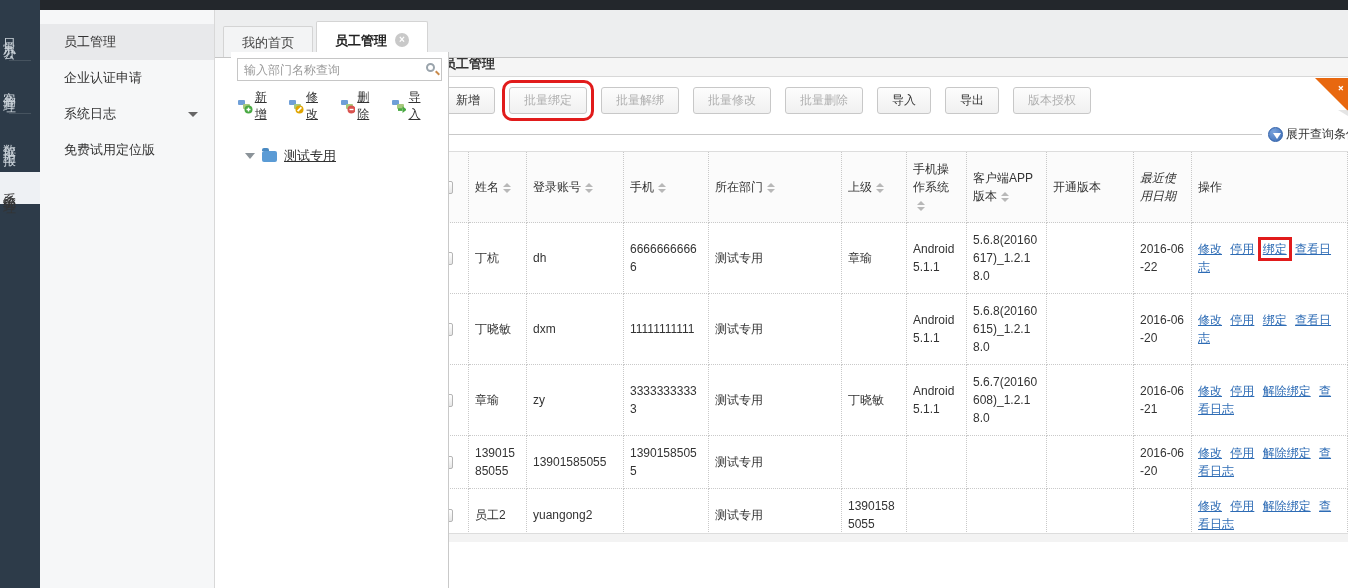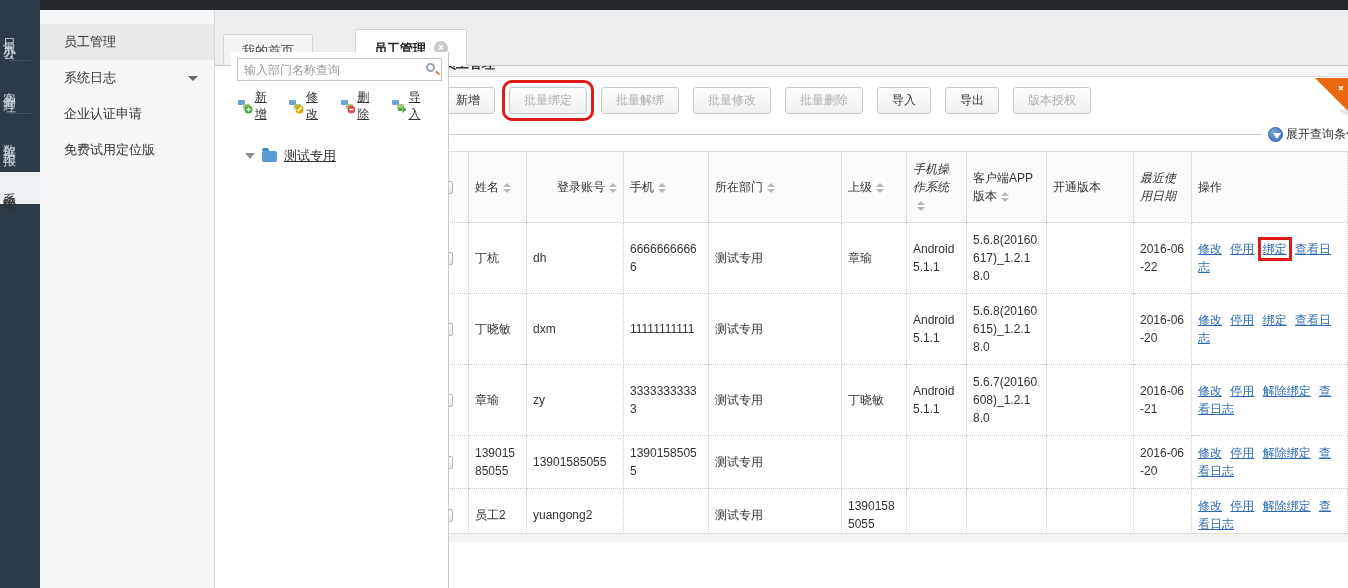--- a/index.html
+++ b/index.html
@@ -18,22 +18,22 @@
   .rail-divider { width:22px; height:1px; background:#46535f; margin:10px auto; }
   .rail-gap { height:16px; }
   
   .sidebar { position:absolute; left:40px; top:10px; bottom:0; width:175px; background:#f6f7f8;
     border-right:1px solid #d8d8d8; padding-top:14px; z-index:2; }
   .side-item { height:36px; line-height:36px; padding-left:24px; font-size:13px; color:#333; cursor:pointer; position:relative; }
   .side-item.active { background:#e8e9eb; }
   .side-chevron { position:absolute; right:16px; top:16px; width:0; height:0;
     border-left:5px solid transparent; border-right:5px solid transparent; border-top:5px solid #666; }
   
-  .tabstrip { position:absolute; left:215px; top:10px; right:0; height:56px; background:#edeeef;
-    border-bottom:1px solid #c6c6c6; z-index:1; display:flex; align-items:flex-end; padding-left:8px;gap:39px; }
+  .tabstrip { position:absolute; left:215px; top:10px; right:0; height:48px; background:#edeeef;
+    border-bottom:1px solid #c6c6c6; z-index:1; display:flex; align-items:flex-end; padding-left:8px; }
   .tab { height:31px; line-height:31px; padding:0 18px; background:#f3f4f5; border:1px solid #d4d4d4;
     border-bottom:none; margin-right:3px; font-size:13px; color:#444; border-radius:2px 2px 0 0; cursor:pointer; }
   .tab.active { height:37px; line-height:37px; background:#fff; font-weight:bold; color:#222;
     position:relative; margin-bottom:-1px; display:flex; align-items:center; }
   .tab-close { display:inline-block; width:14px; height:14px; margin-left:8px; border-radius:50%;
     background:#c9c9c9; color:#fff; font-size:10px; line-height:14px; text-align:center; cursor:pointer; }
   
   .treepanel { position:absolute; left:231px; top:52px; bottom:0; width:218px; background:#fff;
     border-right:1px solid #c9c9c9; padding:6px 6px 16px 6px; z-index:1;text-decoration:underline; }
   .search-wrap { position:relative; }
@@ -81,23 +81,23 @@
     border-left:4px solid transparent; border-right:4px solid transparent; border-top:6px solid #fff; }
   .query-toggle span { font-size:12px; color:#333; }
   
   .emp-table { width:100%; border-collapse:collapse; table-layout:fixed; margin-top:8px;
     border-top:1px solid #ddd; border-left:1px dotted #ccc; }
   .emp-table th, .emp-table td { border-right:1px dotted #c9c9c9; border-bottom:1px dotted #c9c9c9;
     padding:8px 6px; text-align:left; vertical-align:middle; font-weight:normal; font-size:12px;
     word-break:break-all; line-height:1.5; color:#333; }
   .emp-table th { background:#fbfbfb; }
   .emp-table th:nth-child(1){ width:35px; } .emp-table th:nth-child(2){ width:58px; }
-  .emp-table th:nth-child(3){ width:97px;text-align:right; } .emp-table th:nth-child(4){ width:85px; }
+  .emp-table th:nth-child(3){ width:97px; } .emp-table th:nth-child(4){ width:85px; }
   .emp-table th:nth-child(5){ width:133px; } .emp-table th:nth-child(6){ width:65px; }
-  .emp-table th:nth-child(7){ width:60px;font-style:italic; } .emp-table th:nth-child(8){ width:80px; }
+  .emp-table th:nth-child(7){ width:60px; } .emp-table th:nth-child(8){ width:80px; }
   .emp-table th:nth-child(9){ width:87px; } .emp-table th:nth-child(10){ width:58px;font-style:italic; }
   .emp-table th:nth-child(11){ width:auto; }
   .emp-table td:nth-child(7){ word-break:normal; }
   .checkbox { display:inline-block; width:13px; height:13px; border:1px solid #b5b5b5; border-radius:2px;
     background:linear-gradient(#fff,#e6e6e6); cursor:pointer; vertical-align:middle; }
   .sort { display:inline-block; vertical-align:middle; margin-left:4px; }
   .sort i { display:block; width:0; height:0; border-left:4px solid transparent; border-right:4px solid transparent; }
   .sort .up { border-bottom:4px solid #b8b8b8; margin-bottom:2px; }
   .sort .dn { border-top:4px solid #b8b8b8; }
   .op-link { color:#2e6cb5; text-decoration:underline; margin-right:5px; word-break:break-all; cursor:pointer; }
@@ -115,25 +115,25 @@
   <div class="rail-divider"></div>
   <div class="rail-group">客户管理</div>
   <div class="rail-divider"></div>
   <div class="rail-group">数据上报</div>
   <div class="rail-gap"></div>
   <div class="rail-group active">系统管理</div>
 </div>
 
 <div class="sidebar">
   <div class="side-item active">员工管理</div>
+  <div class="side-item">企业认证申请</div>
   <div class="side-item">
     <span>系统日志</span>
     <span class="side-chevron"></span>
   </div>
-  <div class="side-item">企业认证申请</div>
   <div class="side-item">免费试用定位版</div>
 </div>
 
 <div class="tabstrip">
   <div class="tab">我的首页</div>
   <div class="tab active">
     <span>员工管理</span>
     <span class="tab-close">×</span>
   </div>
 </div>

